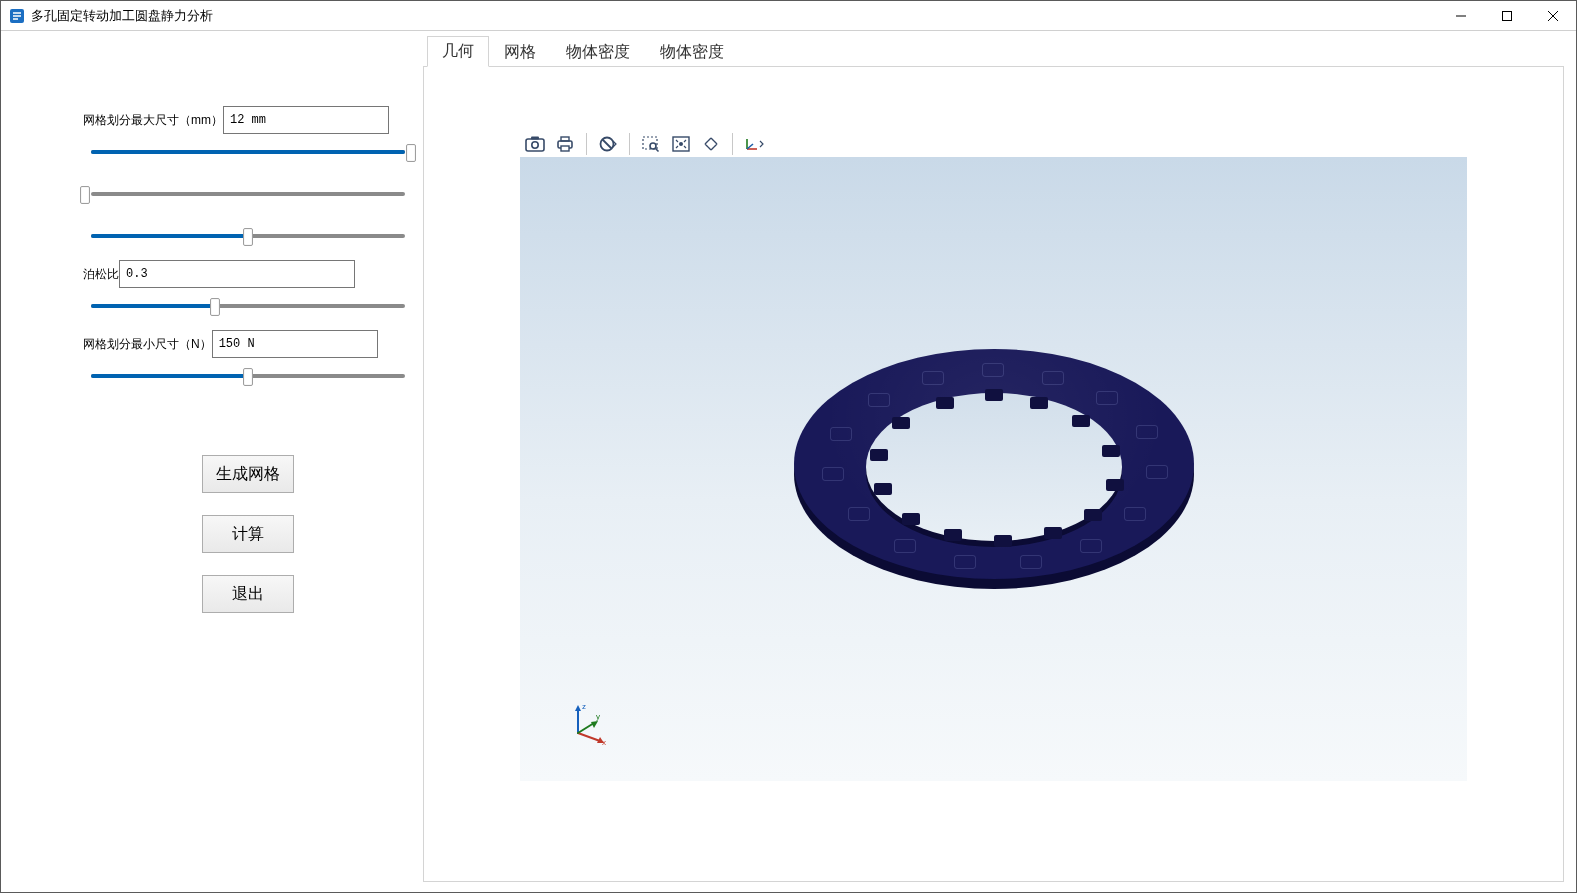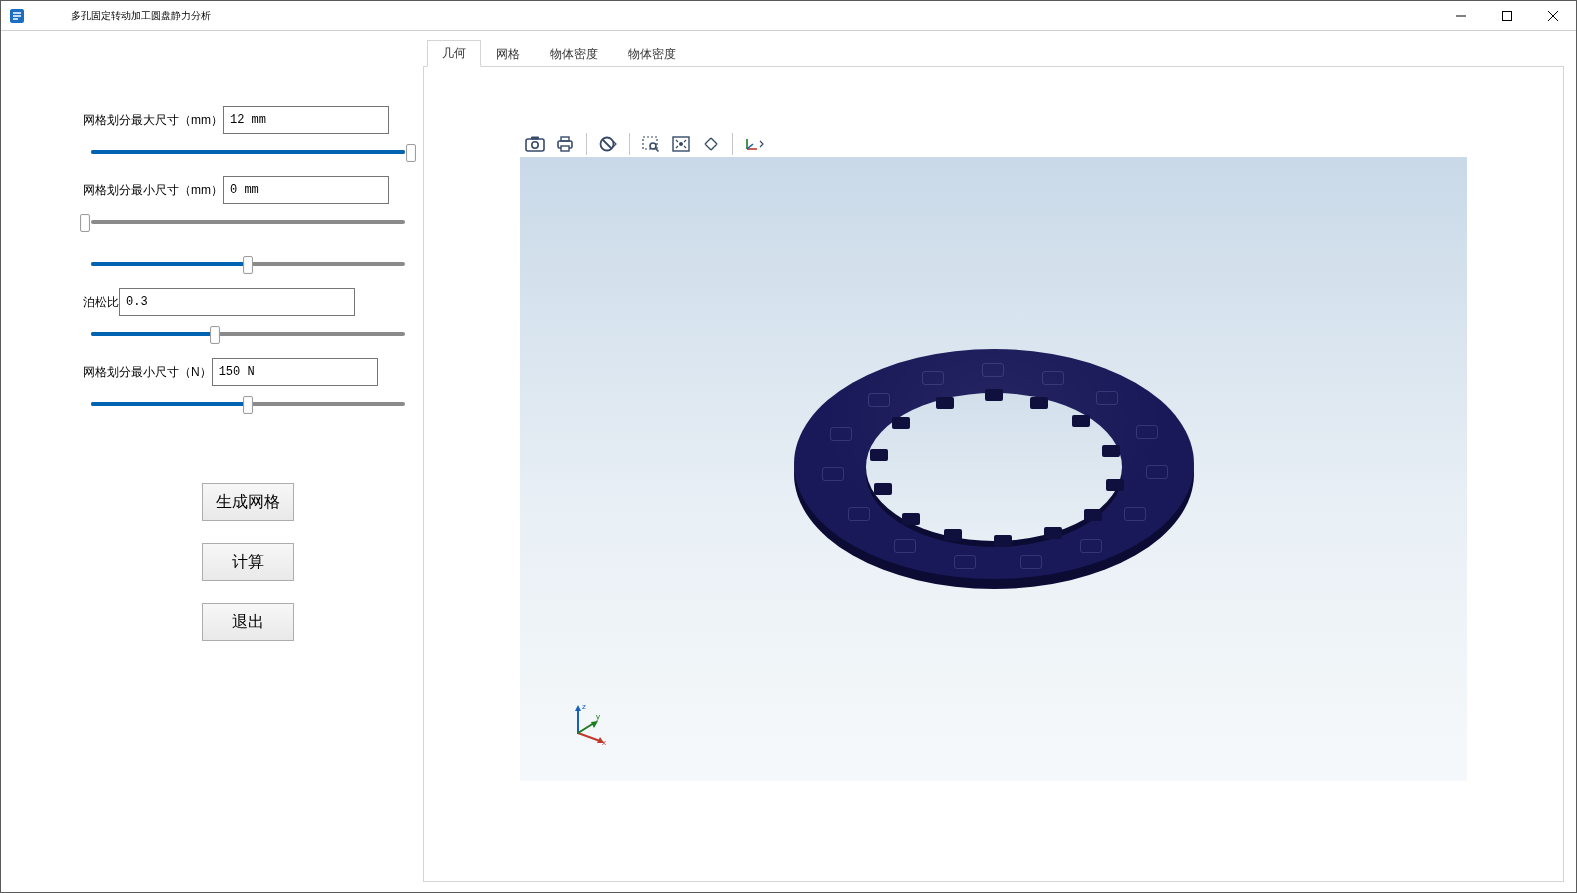--- a/index.html
+++ b/index.html
@@ -1,20 +1,20 @@
 <!DOCTYPE html>
 <html><head>
 <meta charset="utf-8">
 <style>
   * { box-sizing: border-box; margin: 0; padding: 0; }
   html, body { width: 100%; height: 100%; font-family: "Microsoft YaHei", "SimSun", sans-serif; font-size: 12px; background: #fff; color: #000; }
   .window { width: 1577px; height: 893px; border: 1px solid #5a5a5a; display: flex; flex-direction: column; background: #fff; }
   .titlebar { height: 30px; background: #fff; display: flex; align-items: center; border-bottom: 1px solid #d0d0d0; }
   .titlebar .app-icon { width: 16px; height: 16px; margin: 0 6px 0 8px; }
-  .titlebar .title { flex: 0 0 auto; font-size: 10px; margin-left: 40px; }
+  .titlebar .title { flex: 0 0 auto; font-size: 13px; }
   .titlebar .spacer { flex: 1; }
   .titlebar .winbtn { width: 46px; height: 30px; display: flex; align-items: center; justify-content: center; }
   .titlebar .winbtn svg { display: block; }
 
   .client { flex: 1; display: flex; padding: 10px 12px; gap: 10px; }
 
   
   .left-wrap { flex: 0 0 400px; display: flex; flex-direction: column; padding-top: 65px; padding-left: 70px; }
   .param { margin-bottom: 14px; }
   .param .row { display: flex; align-items: center; }
@@ -42,21 +42,21 @@
   .btn-col { margin-top: 55px; display: flex; flex-direction: column; align-items: center; gap: 22px; }
   button.action {
     width: 92px; height: 38px; background: linear-gradient(#f7f7f7,#e9e9e9);
     border: 1px solid #adadad; font-size: 16px; cursor: pointer;
   }
 
   
   .right-wrap { flex: 1; display: flex; flex-direction: column; }
   .tabbar { display: flex; align-items: flex-end; height: 26px; padding-left: 4px; border-bottom: 1px solid #d4d4d4; gap: 0; }
   .tab {
-    padding: 4px 14px 4px 14px; font-size: 12px; color: #333; border: 1px solid transparent;
+    padding: 4px 14px 4px 14px; font-size: 16px; color: #333; border: 1px solid transparent;
     border-bottom: none; position: relative; top: 1px; cursor: pointer; text-align: center;
   }
   .tab.active { background: #fff; border-color: #d4d4d4; border-bottom: 1px solid #fff; }
   .viewer-panel {
     flex: 1; border: 1px solid #d4d4d4; border-top: none; background: #fff; position: relative;
     padding: 0;
   }
 
   
   .view-toolbar {
@@ -156,24 +156,20 @@
           <div class="slider">
             <div class="track">
                 <div class="fill" style="width:100%"></div>
               </div>
             <div class="thumb" style="left:100%"></div>
           </div>
         </div>
       </div>
 
       <div class="param">
-        <div class="row">
-          <label>网格划分最小尺寸（mm）</label>
-          <input class="textbox" value="0 mm" style="">
-        </div>
         <div class="slider-wrap">
           <div class="slider">
             <div class="track">
                 <div class="fill" style="width:0%"></div>
               </div>
             <div class="thumb" style="left:0%"></div>
           </div>
         </div>
       </div>
 

